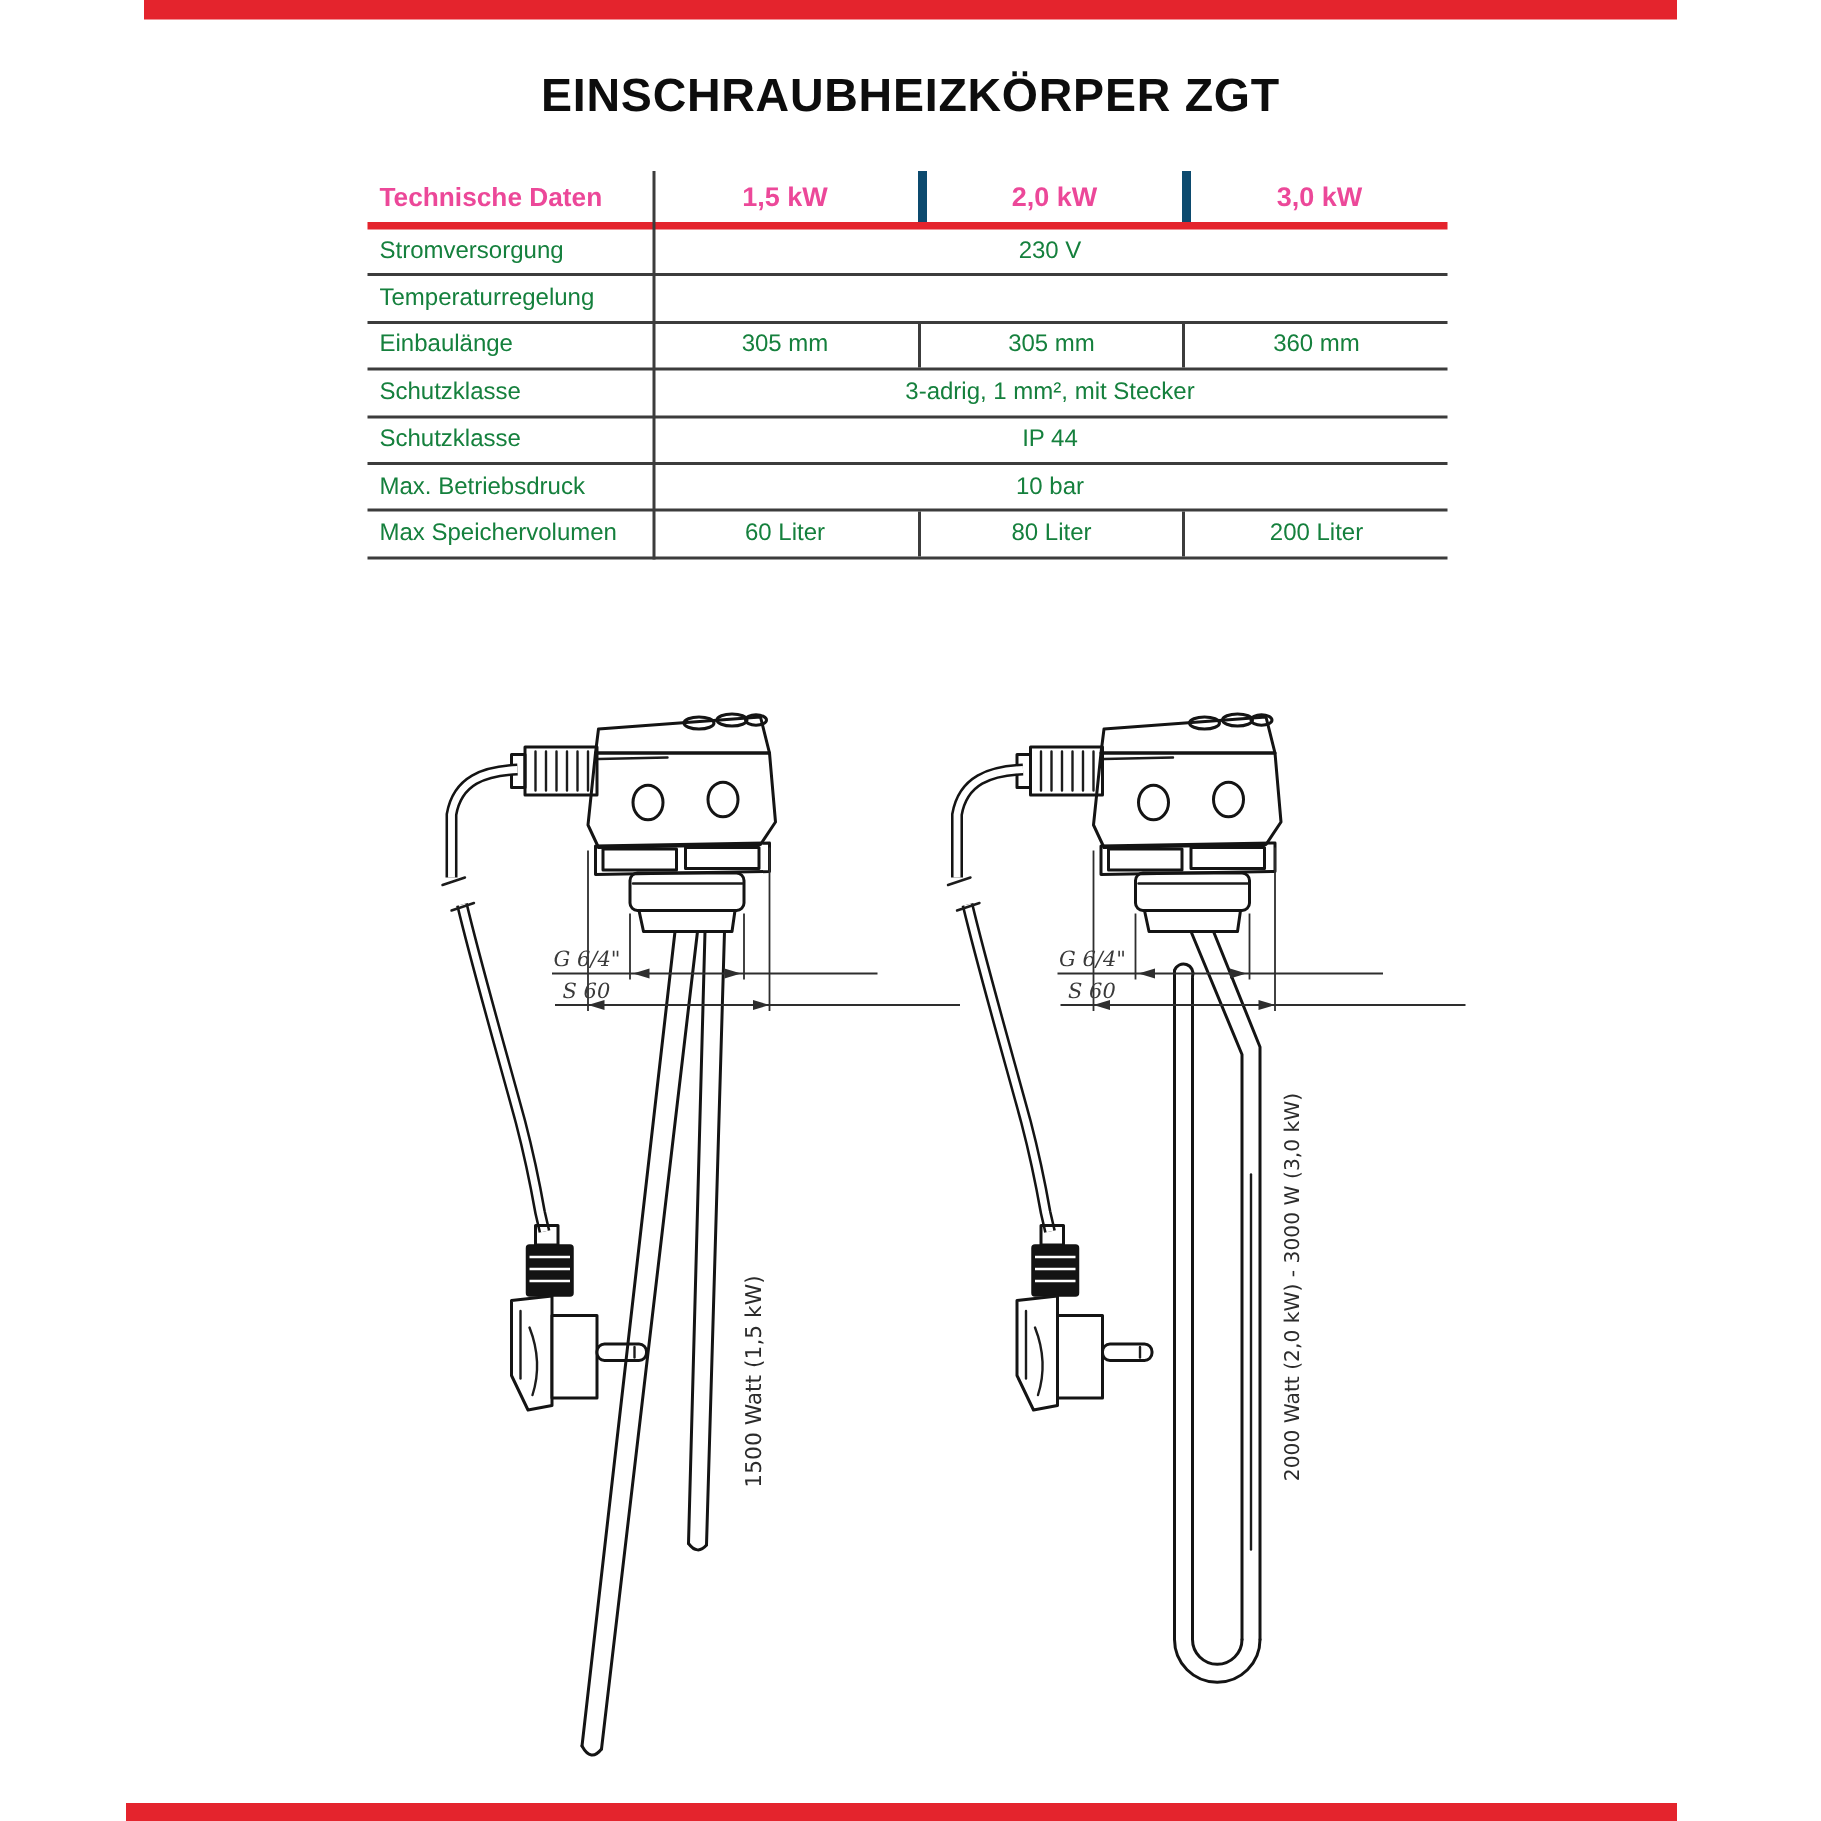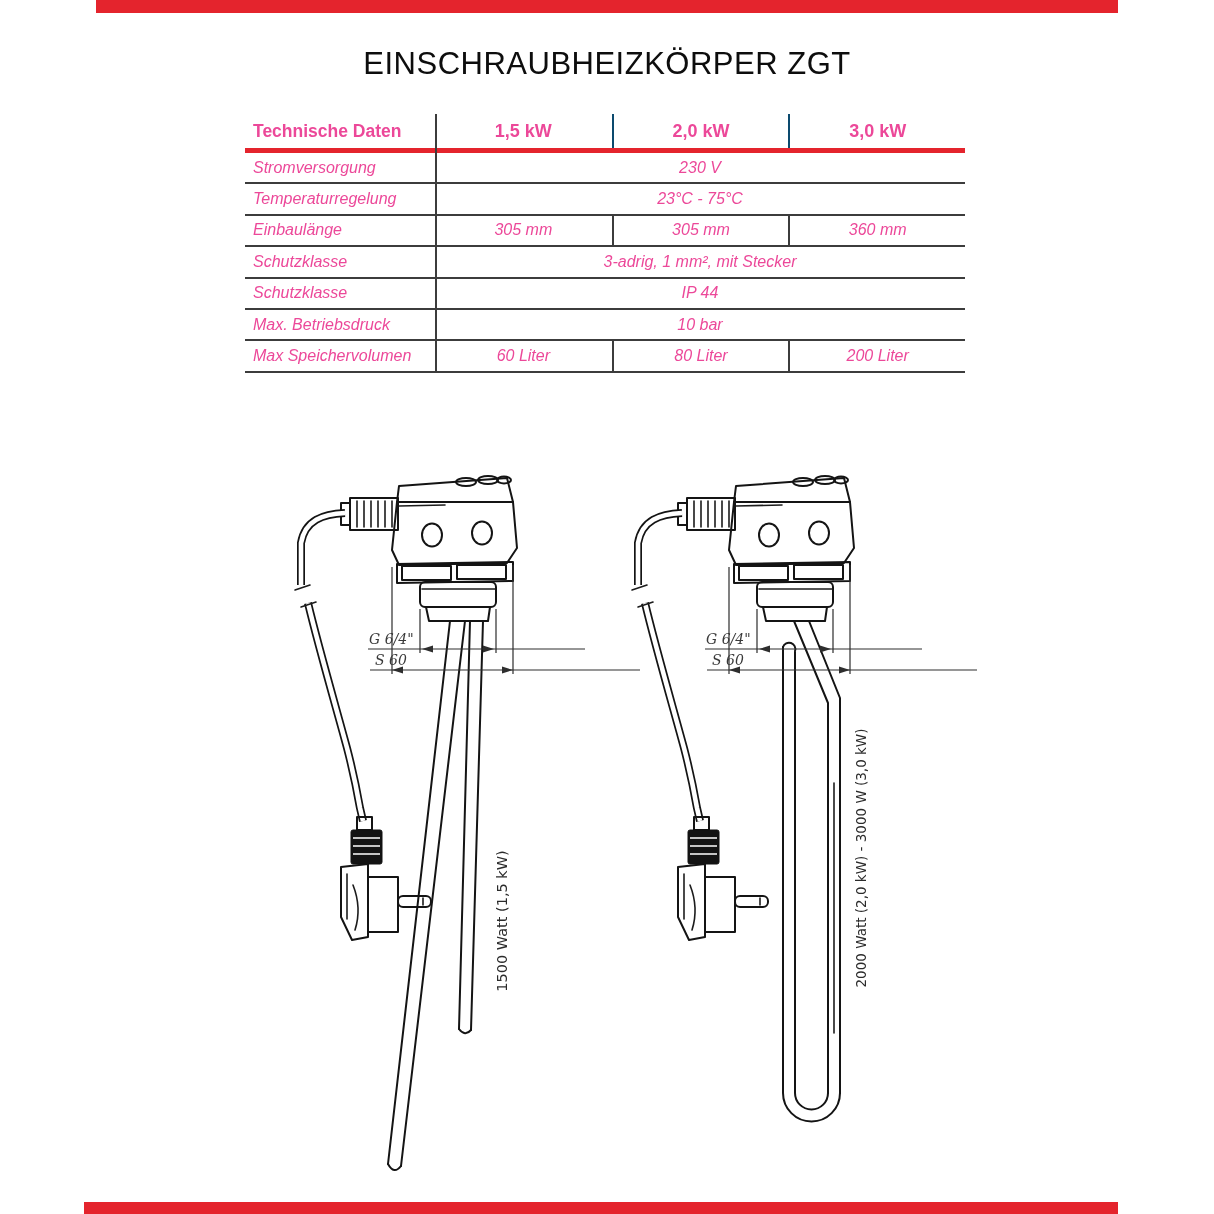--- a/index.html
+++ b/index.html
@@ -2,33 +2,33 @@
 <html><head>
 <meta charset="utf-8">
 <style>
   html,body{margin:0;padding:0;background:#fff;}
   .page{position:relative;width:1214px;height:1214px;background:#ffffff;overflow:hidden;
         font-family:"Liberation Sans",sans-serif;color:#141414;}
   .bar{position:absolute;background:#e4242d;}
   .bar-top{left:96px;top:0;width:1022px;height:13px;}
   .bar-bottom{left:84px;top:1202px;width:1034px;height:12px;}
   .title{position:absolute;left:0;top:46px;width:100%;text-align:center;
-         font-size:31px;font-weight:normal;letter-spacing:.5px;color:#0d0d0d;}
+         font-size:31px;font-weight:bold;letter-spacing:.5px;color:#0d0d0d;}
   
   .tbl{position:absolute;left:245px;top:114px;width:720px;}
   .tbl *{box-sizing:border-box;}
   .tbl-vline{position:absolute;left:190px;top:0;width:2px;height:100%;background:#3c3c3c;z-index:3;}
   .thead{display:grid;grid-template-columns:190px 1fr 1fr 1fr;height:34px;align-items:center;
          font-weight:bold;font-size:18px;color:#ec4899;}
   .thead .h-label{padding-left:8px;font-size:17.5px;}
   .thead .h-col{text-align:left;}
-  .thead .h-col.tick{border-left:2px solid #0c4a6e;height:100%;display:flex;align-items:center;justify-content:center;}
+  .thead .h-col.tick{border-left:6px solid #0c4a6e;height:100%;display:flex;align-items:center;justify-content:center;}
   .thead .h-col.first{height:100%;display:flex;align-items:center;justify-content:center;}
   .red-rule{height:5px;background:#e4242d;}
-  .trow{display:grid;height:31.4px;border-bottom:2px solid #3c3c3c;font-size:16px;color:#ec4899;align-items:center;font-style:italic;}
+  .trow{display:grid;height:31.4px;border-bottom:2px solid #3c3c3c;font-size:16px;color:#15803d;align-items:center;}
   .trow.span{grid-template-columns:190px 1fr;}
   .trow.split{grid-template-columns:190px 1fr 1fr 1fr;}
   .trow .lbl{padding-left:8px;}
   .trow .val{text-align:center;}
   .trow.split .val{height:100%;display:flex;align-items:center;justify-content:center;}
   .trow.split .val.tick{border-left:2px solid #3c3c3c;}
   
   .drawing{position:absolute;}
   .dl{left:285px;top:453px;}
   .dr{left:622px;top:453px;}
@@ -63,21 +63,20 @@
       <div class="h-col tick">3,0 kW</div>
     </div>
     <div class="red-rule"></div>
 
     <div class="trow span">
       <div class="lbl">Stromversorgung</div>
       <div class="val">230 V</div>
     </div>
     <div class="trow span">
       <div class="lbl">Temperaturregelung</div>
-      <div class="val">23°C - 75°C</div>
     </div>
     <div class="trow split">
       <div class="lbl">Einbaulänge</div>
       <div class="val">305 mm</div>
       <div class="val tick">305 mm</div>
       <div class="val tick">360 mm</div>
     </div>
     <div class="trow span">
       <div class="lbl">Schutzklasse</div>
       <div class="val">3-adrig, 1 mm², mit Stecker</div>

